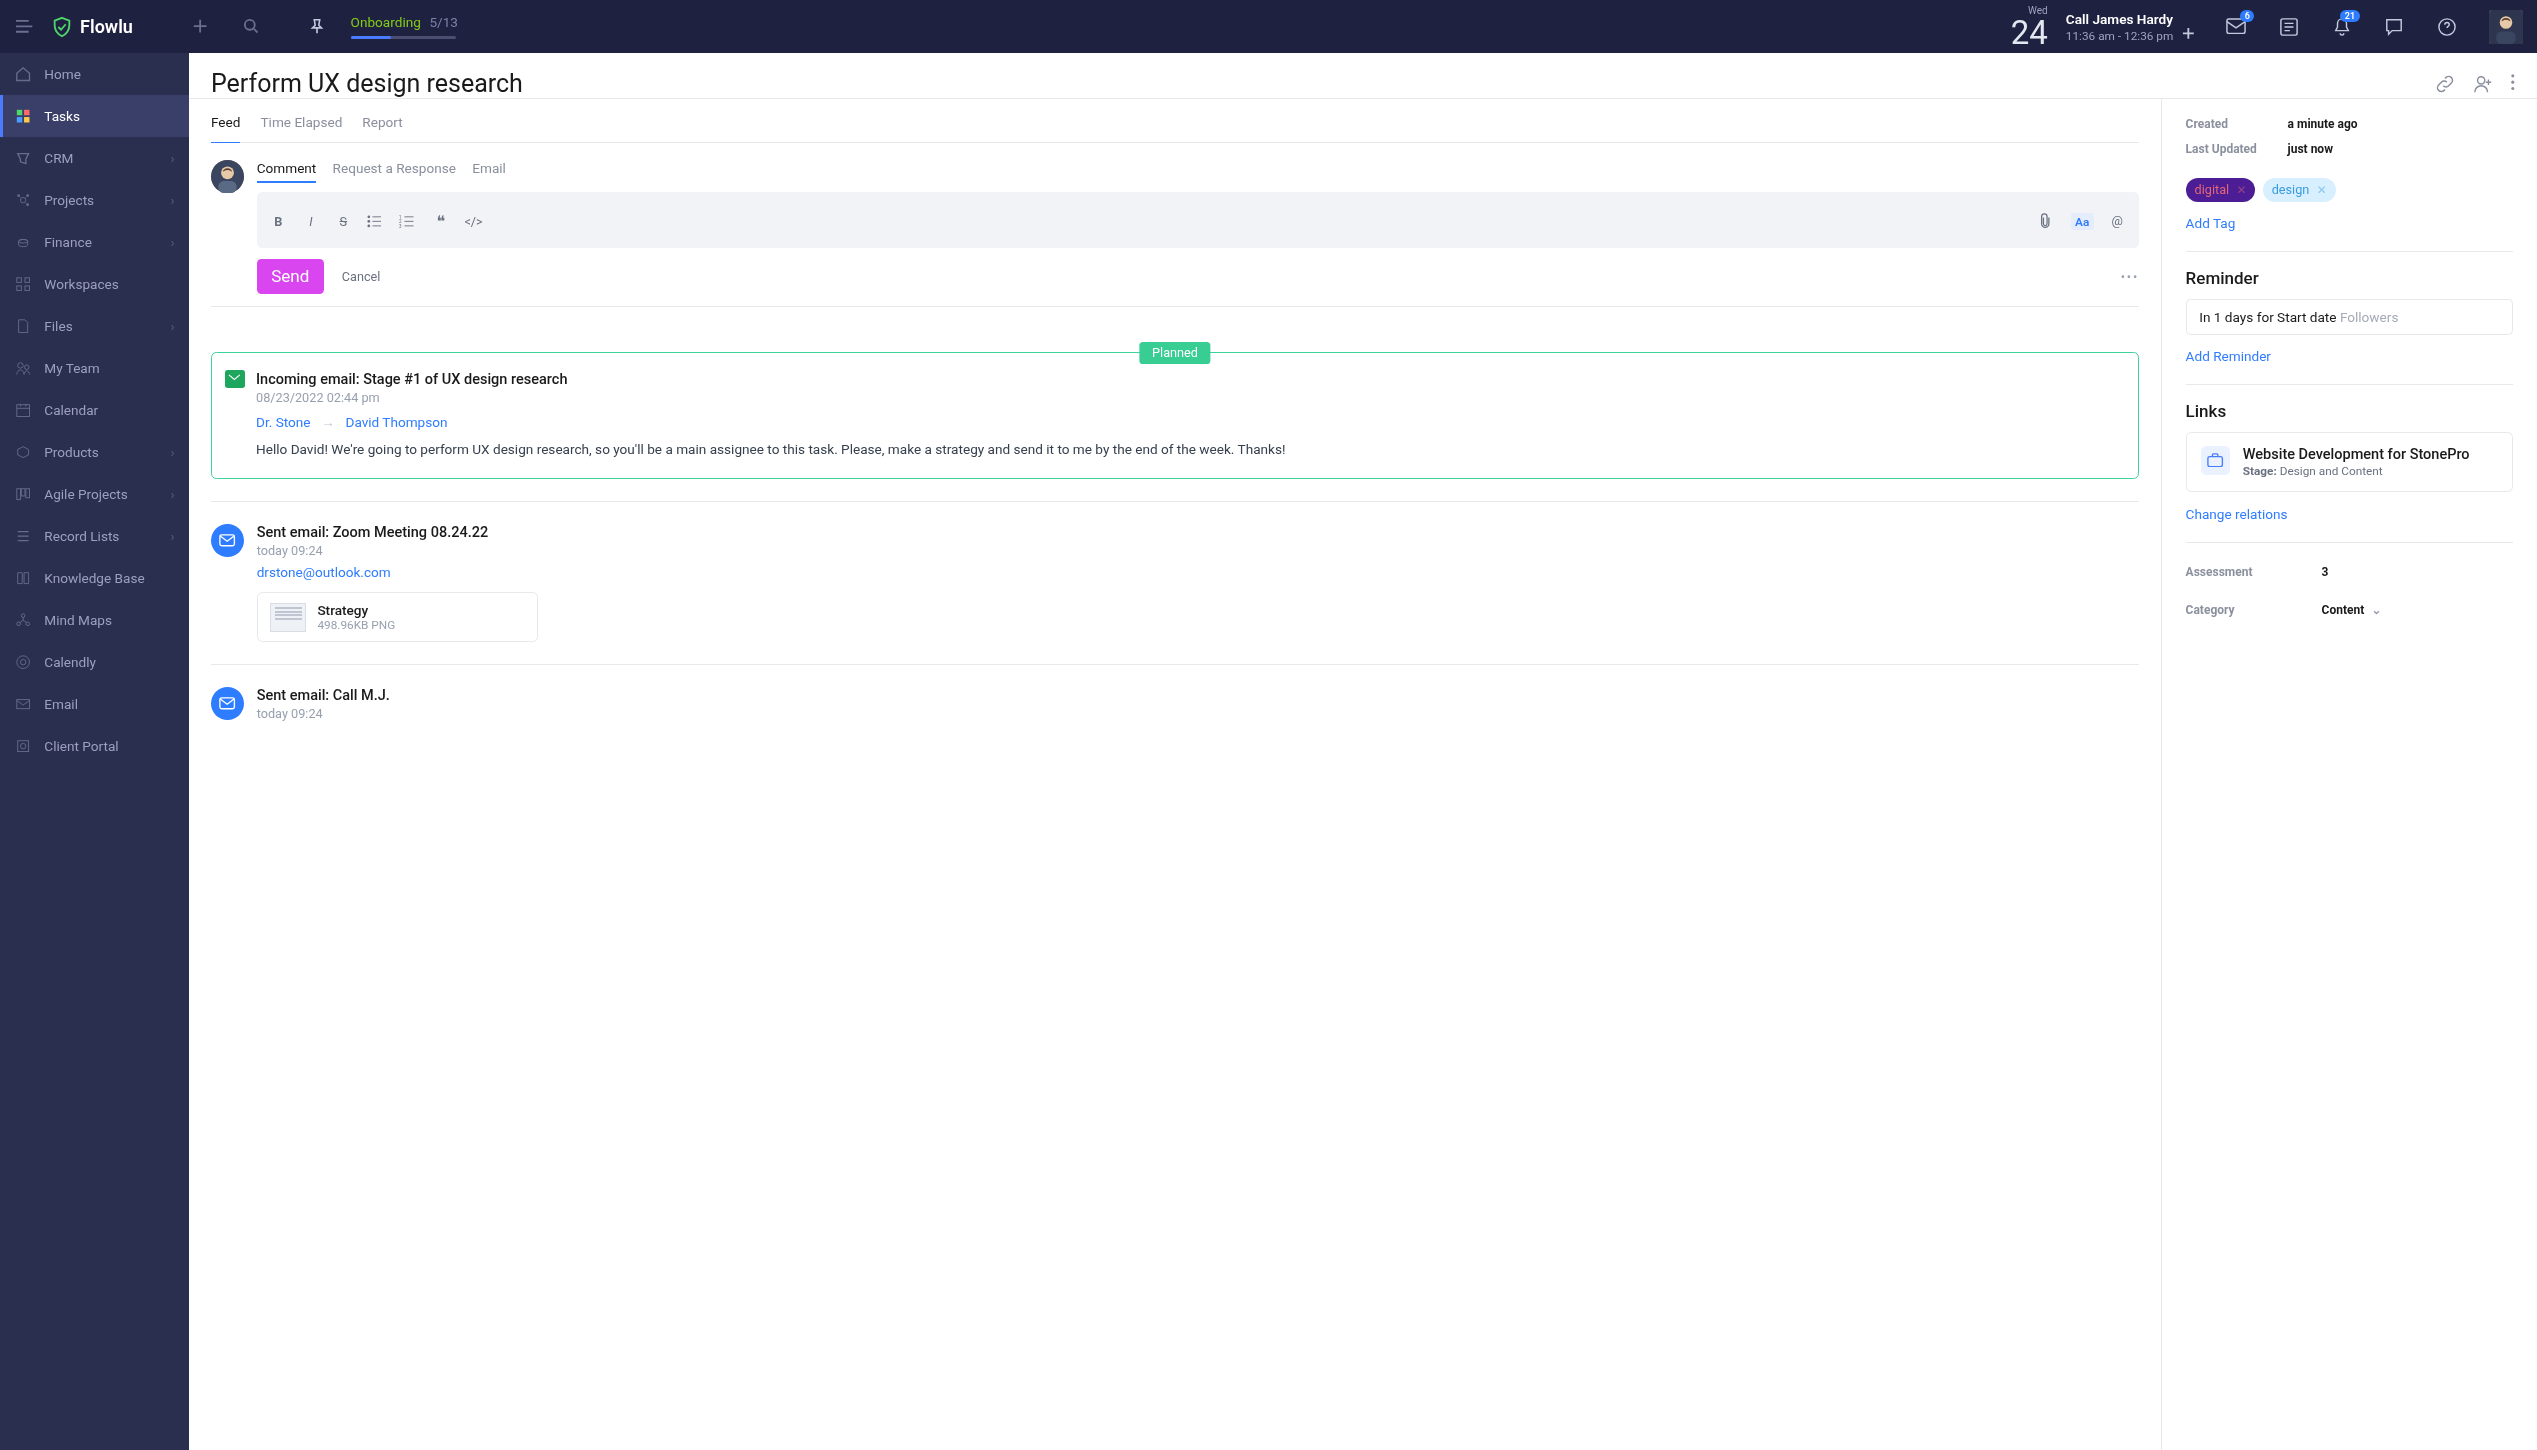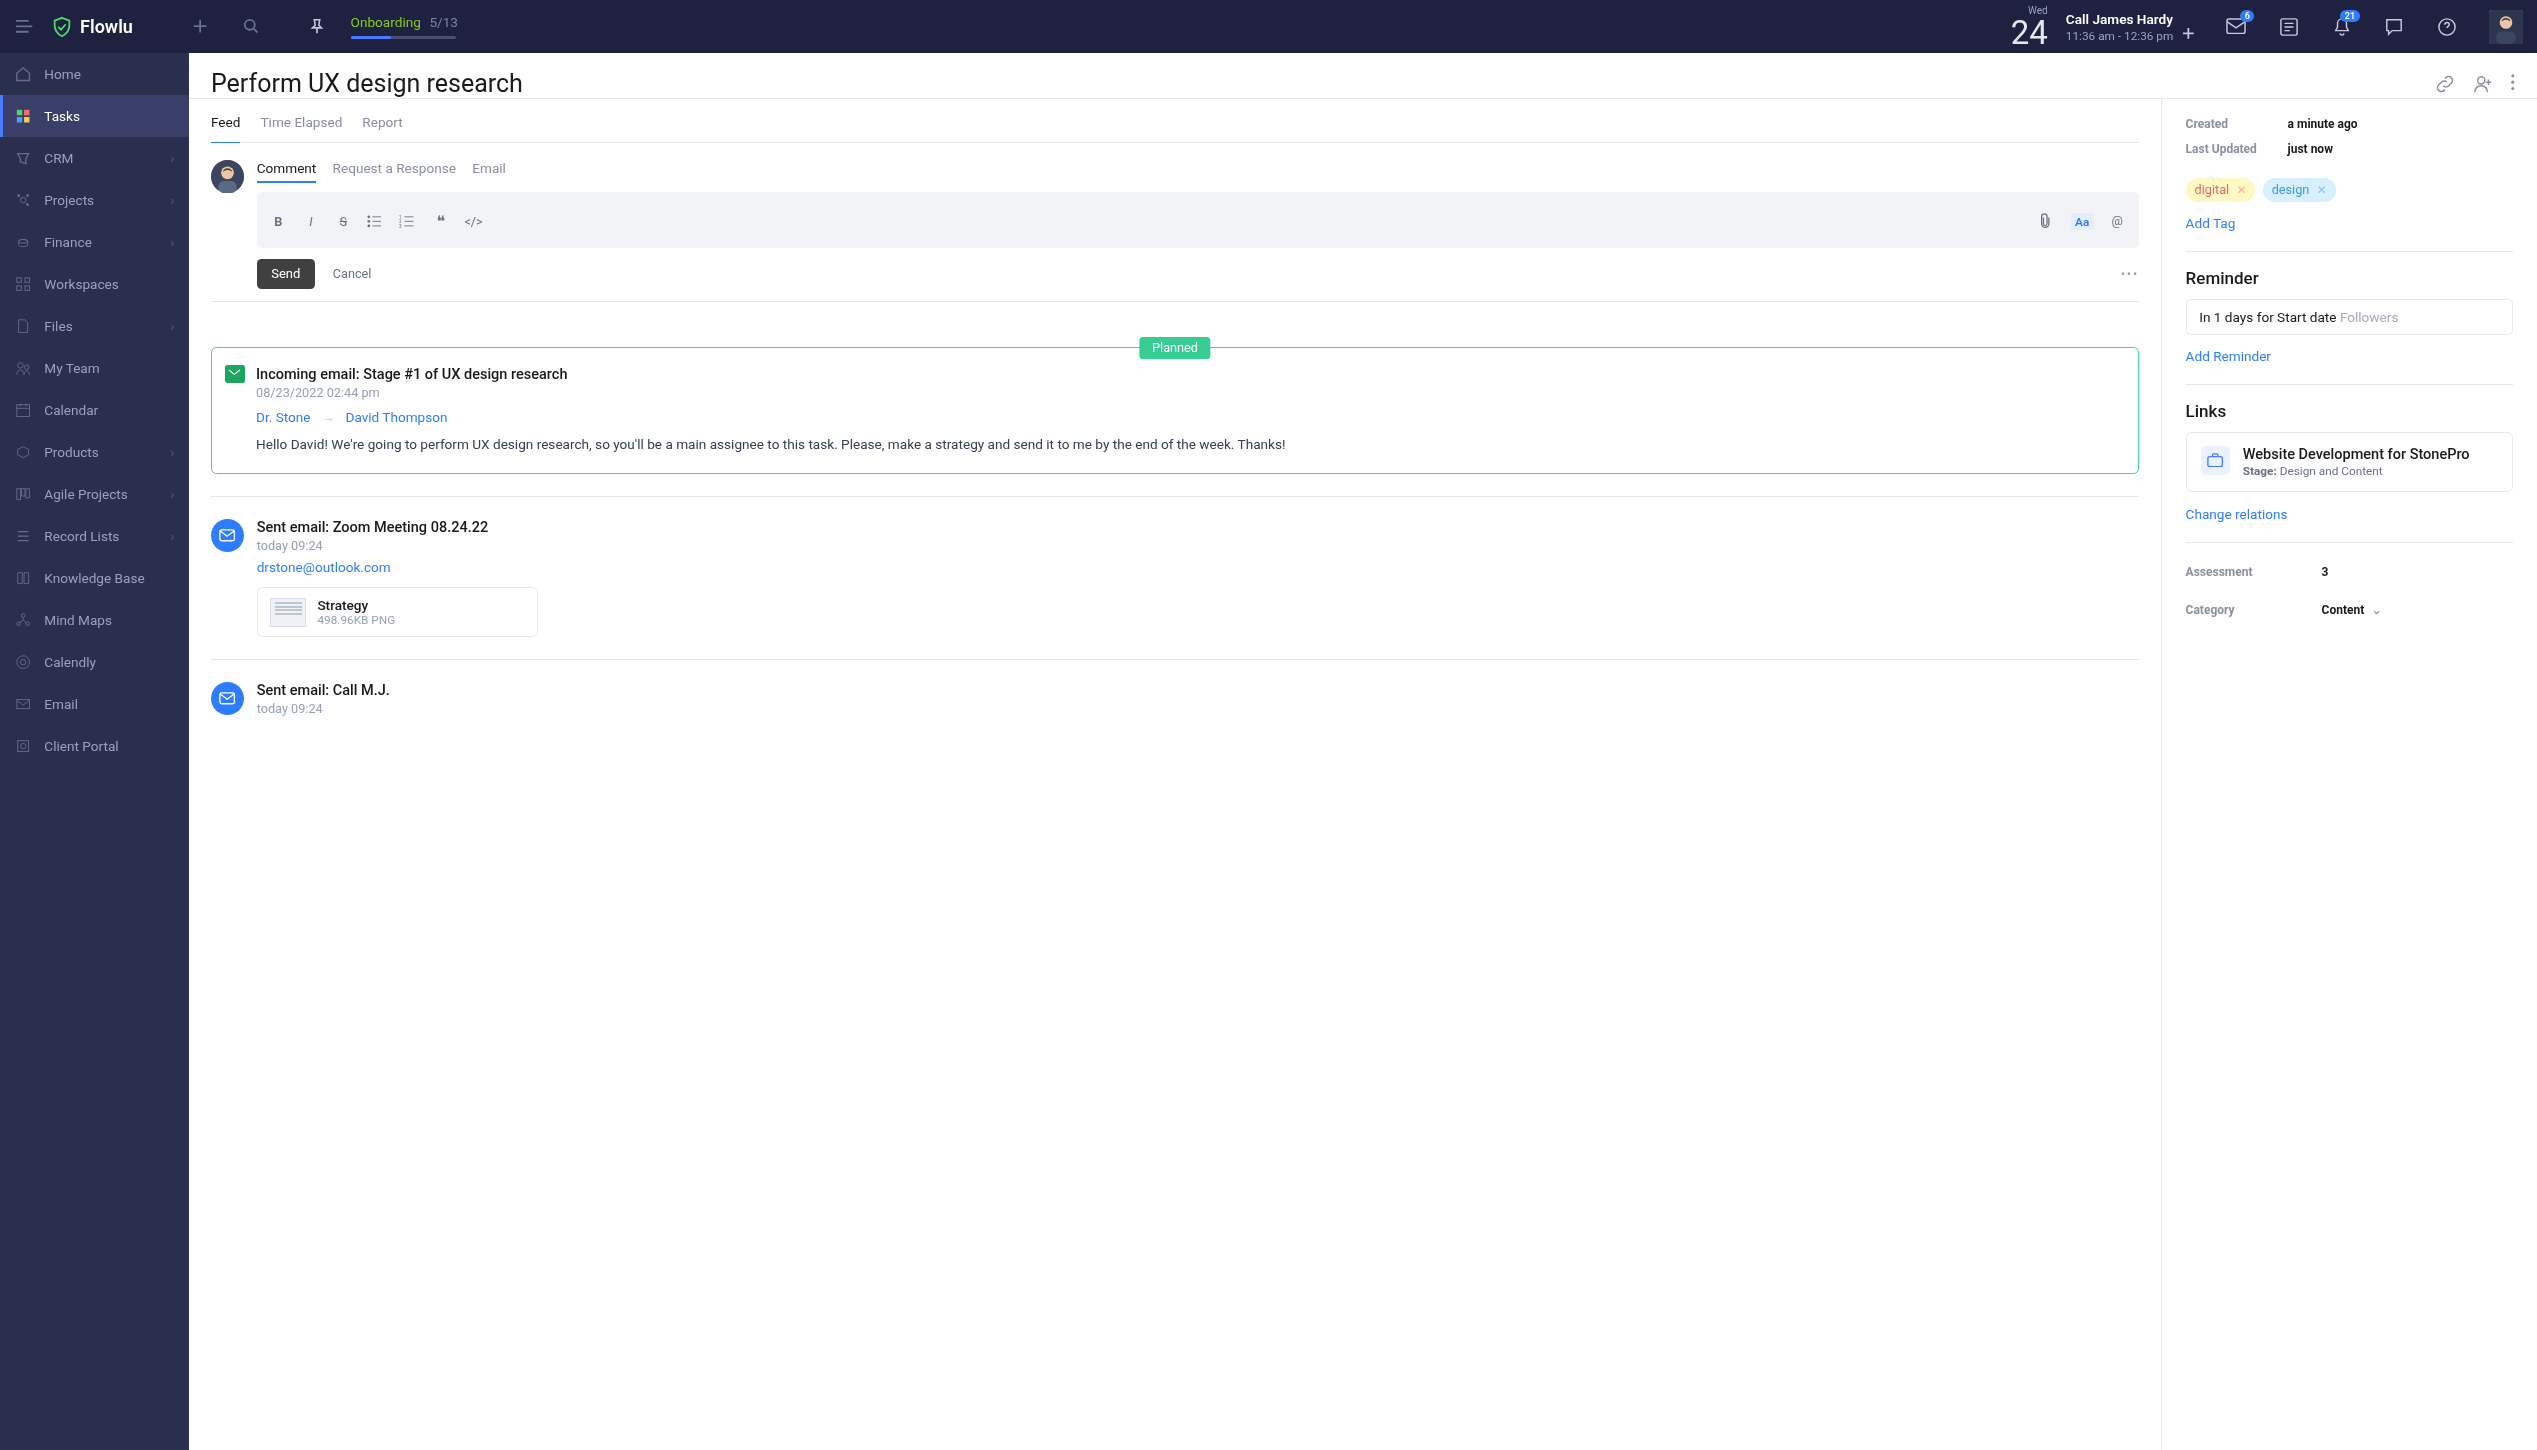--- a/index.html
+++ b/index.html
@@ -63,21 +63,21 @@
 .compose-tabs { display: flex; gap: 16.3px; padding-bottom: 11px; font-size:13.6px;}
 .ctab { color:#8a8f9e; cursor:pointer; padding-bottom:5.4px; position:relative;}
 .ctab.active { color:#1a1a1a; }
 .ctab.active::after { content:''; position:absolute; left:0; right:0; bottom:-1.8px; height:1.8px; background:#2e7cff;}
 .editor-box { background:#f1f3f6; border-radius:5.4px; padding: 12.7px; min-height: 56px; }
 .toolbar-row { display:flex; align-items:center; gap:14.5px; padding-top:7.3px; color:#6a7180; }
 .tool-ico { width:18px; cursor:pointer; text-align:center; font-size:12.7px; }
 .tool-right { margin-left:auto; display:flex; gap:14.5px; align-items:flex-start;}
 .aa-btn { background:#e5ecfb; color:#2e7cff; padding:1.8px 4.5px; border-radius:2.7px; font-weight:600; font-size:11.8px;}
 .action-row { display:flex; align-items:center; gap:18px; padding-top:11px;}
-.send-btn { background:#404040; color:#fff; padding:7.3px 14.5px; border-radius:4.5px; cursor:pointer; font-size:13px;}
+.send-btn { background:#d946ef; color:#fff; padding:7.3px 14.5px; border-radius:4.5px; cursor:pointer; font-size:17px;}
 .cancel-link { color:#6a7180; cursor:pointer; font-size:12.7px;}
 .more-dots { margin-left:auto; color:#9aa0ae; cursor:pointer; letter-spacing:1.8px;}
 
 .feed { padding-top: 20px; }
 .divider-top { border-top:0.9px solid #e6e8ec; margin-top:12.7px;}
 .feed-card { border:0.9px solid #e6e8ec; border-radius:5.4px; padding:18px 10px 18px 44px; margin-top:25px; position:relative; }
 .feed-card.planned { border-color:#3dd39a; }
 .planned-badge { position:absolute; top:-11.8px; left:50%; transform:translateX(-50%); background:#38cd93; color:#fff; padding:3.6px 12.7px; border-radius:3.6px; font-size:12.7px; }
 .card-icon { position:absolute; left:12.7px; top:16.3px; width:20px; height:18px; background:#1fa65e; border-radius:2.7px; display:flex; align-items:center; justify-content:center; color:#fff;}
 .card-title { font-size:14.5px; font-weight:500; }
@@ -99,21 +99,21 @@
 .att-thumb span{height:1.8px;background:#c0c6d1;}
 .att-name{font-size:13.6px; font-weight:500;}
 .att-meta{font-size:11.8px; color:#97a0af;}
 
 
 .meta-row { display:flex; padding:5.4px 0; font-size:12px;font-weight:bold;}
 .meta-label { color:#8a909d; width:102px;}
 .meta-value { color:#1a1a1a;}
 .tags-row { display:flex; gap:7.3px; padding:16.3px 0 5.4px; flex-wrap:wrap;}
 .tag-pill { padding:4.5px 9px; border-radius:12.7px; font-size:12.7px; display:flex; align-items:center; gap:7.3px;}
-.tag-pink { background:#fef9c3; color:#e46676;}
+.tag-pink { background:#4c1d95; color:#e46676;}
 .tag-blue { background:#d7efff; color:#3a9cde;}
 .tag-x { opacity:.5; cursor:pointer; font-size:11.8px;}
 .link-action { color:#2e7cff; font-size:13.6px; cursor:pointer; display:inline-block; margin-top:7.3px;}
 .section-hr { border:none; border-top:0.9px solid #e6e8ec; margin:20px 0 16.3px;}
 .sec-title { font-size:17px; font-weight:500; margin-bottom:11px;}
 .reminder-box { border:0.9px solid #e6e8ec; border-radius:4.5px; padding:9px 12.7px; font-size:13.6px;}
 .muted { color:#a4aab6; }
 .link-card { border:0.9px solid #e6e8ec; border-radius:5.4px; padding:12.7px 14.5px; display:flex; gap:12.7px; align-items:flex-start;}
 .link-ico { width:29px; height:29px; background:#eaf1ff; border-radius:5.4px; display:flex; align-items:center; justify-content:center; color:#4a7bff;}
 .link-name { font-size:14.5px; font-weight:500;}

